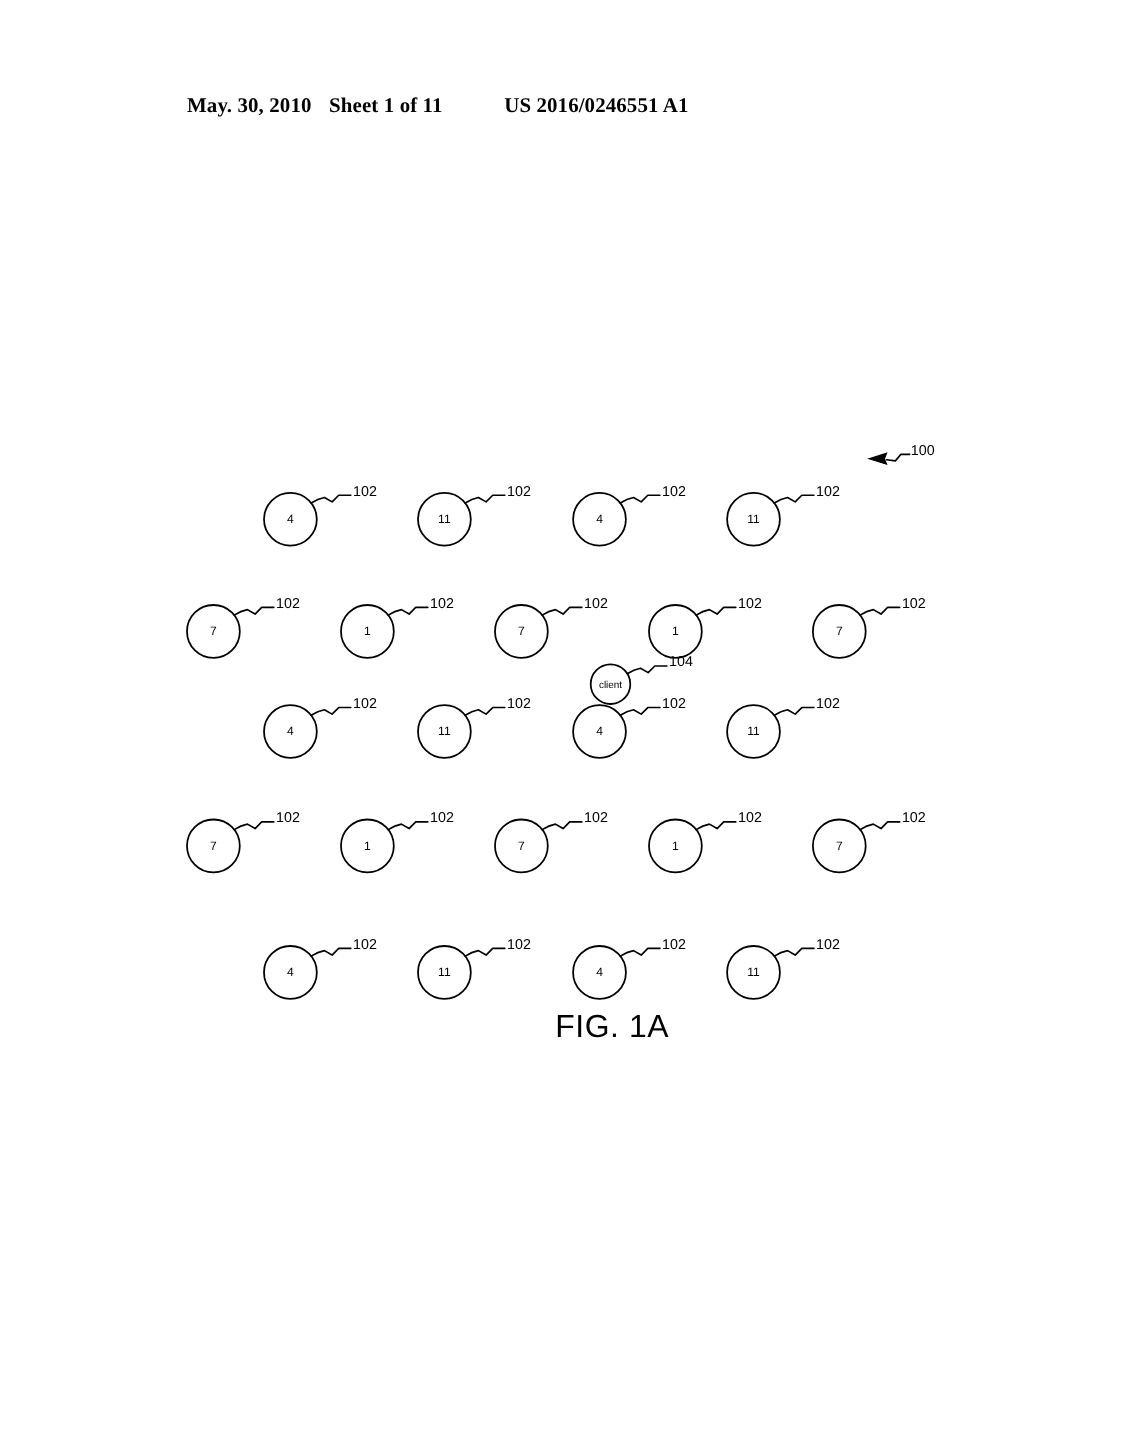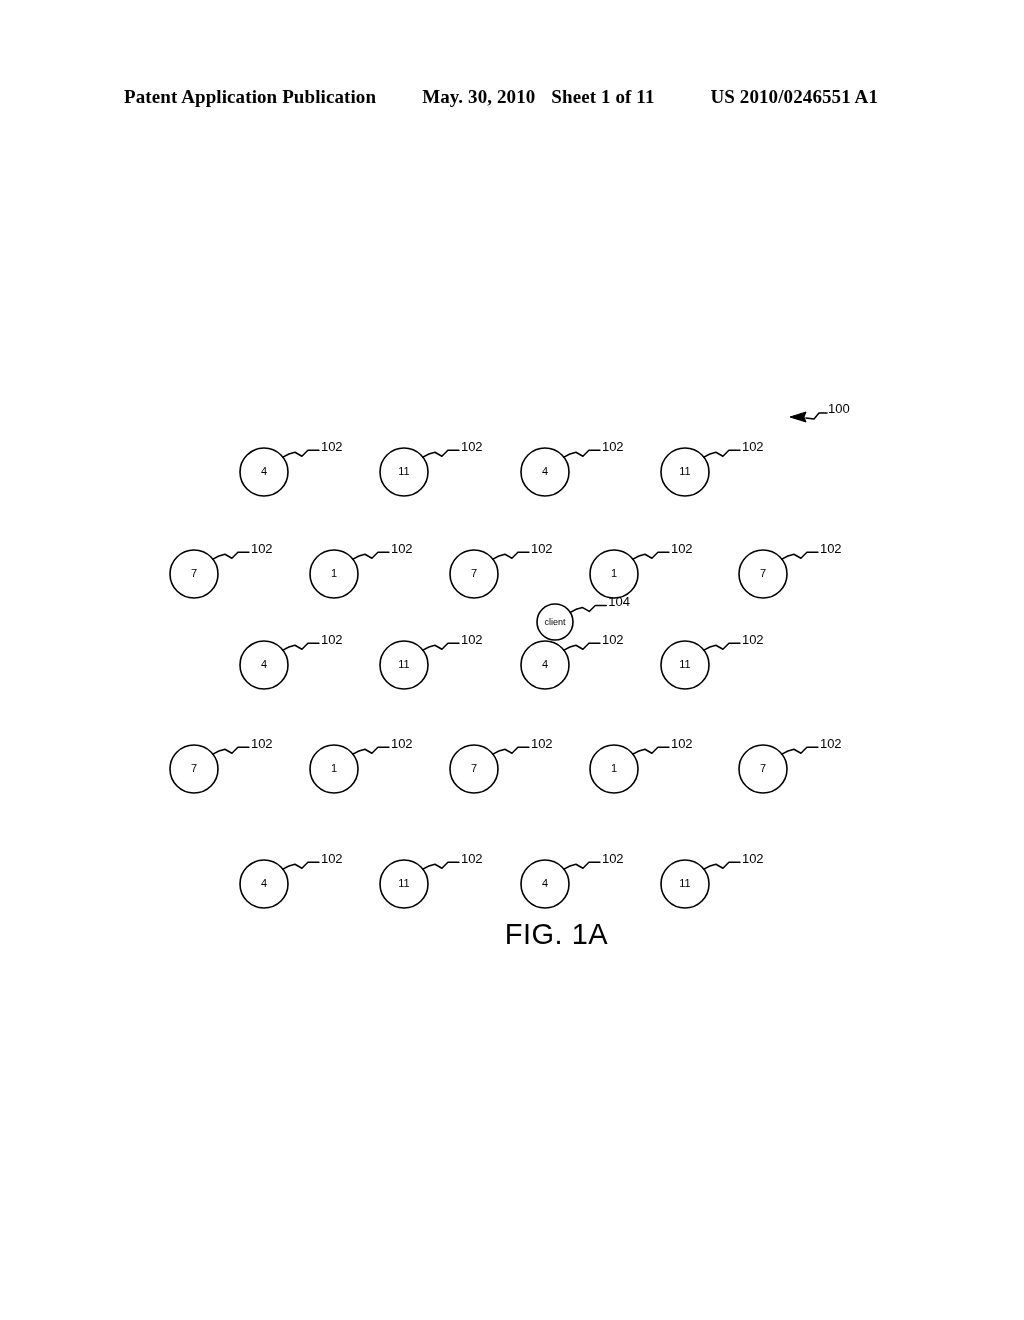--- a/index.html
+++ b/index.html
@@ -113,24 +113,23 @@
     color: #000000;
   }
   #figure-caption .cap-inner {
     margin-left: 89px;
   }
 </style>
 </head>
 <body>
 
 <div id="patent-header">
-  <span class="hdr-pub">Patent Application Publication</span>
   <span class="hdr-date">May. 30, 2010</span>
   <span class="hdr-sheet">Sheet 1 of 11</span>
-  <span class="hdr-number">US 2010/0246551 A1</span>
+  <span class="hdr-number">US 2016/0246551 A1</span>
 </div>
 
 <div id="figure-area">
   <svg id="figure-svg" width="1024" height="1320" viewBox="0 0 1024 1320">
     <g id="cells-group">
         <g>
           <circle cx="264" cy="472" r="24" class="cell-circle"></circle>
           <text x="264" y="472.5" class="cell-label">4</text>
           <path d="M 282.91225808656134 457.2241245921842 q 6 -4 12 -5 l 7 4 l 6 -6 l 11 0" class="leader-path"></path>
           <text x="320.91225808656134" y="447.2241245921842" class="ref-num">102</text>

